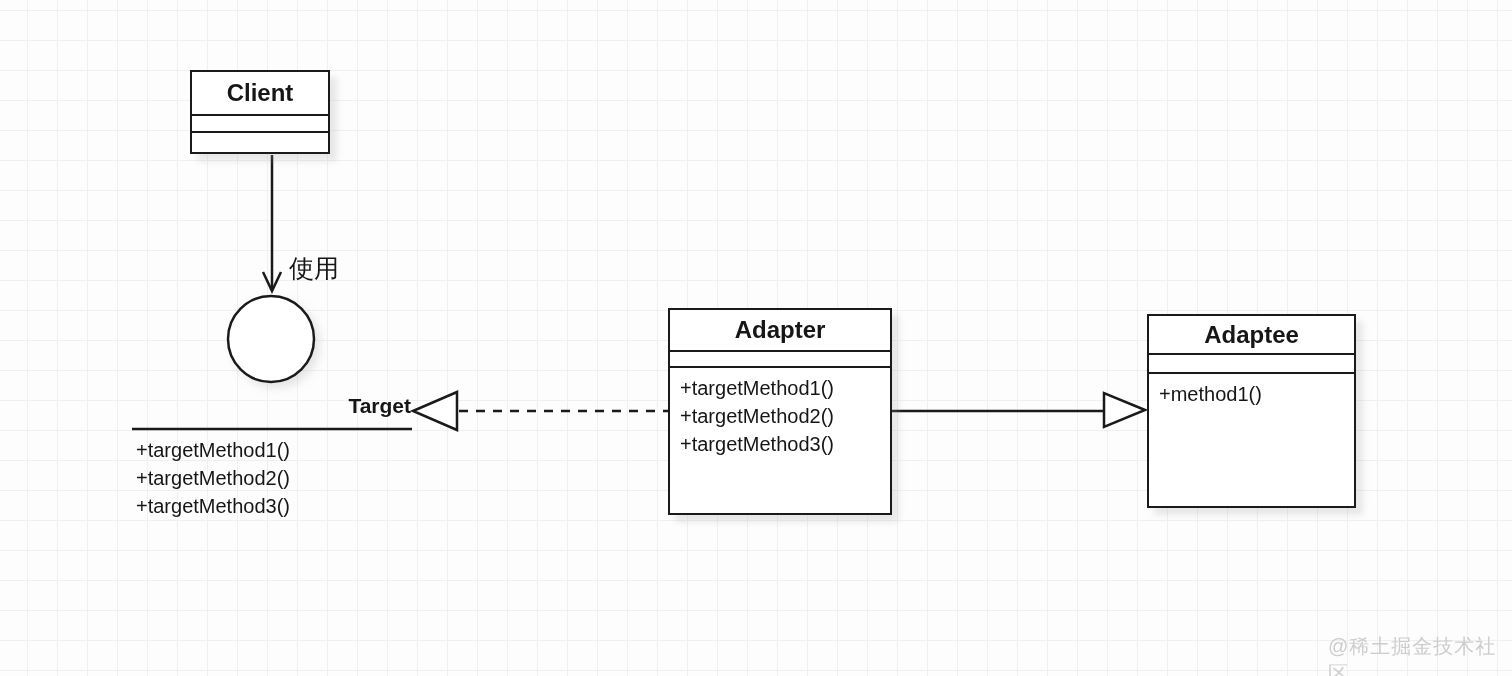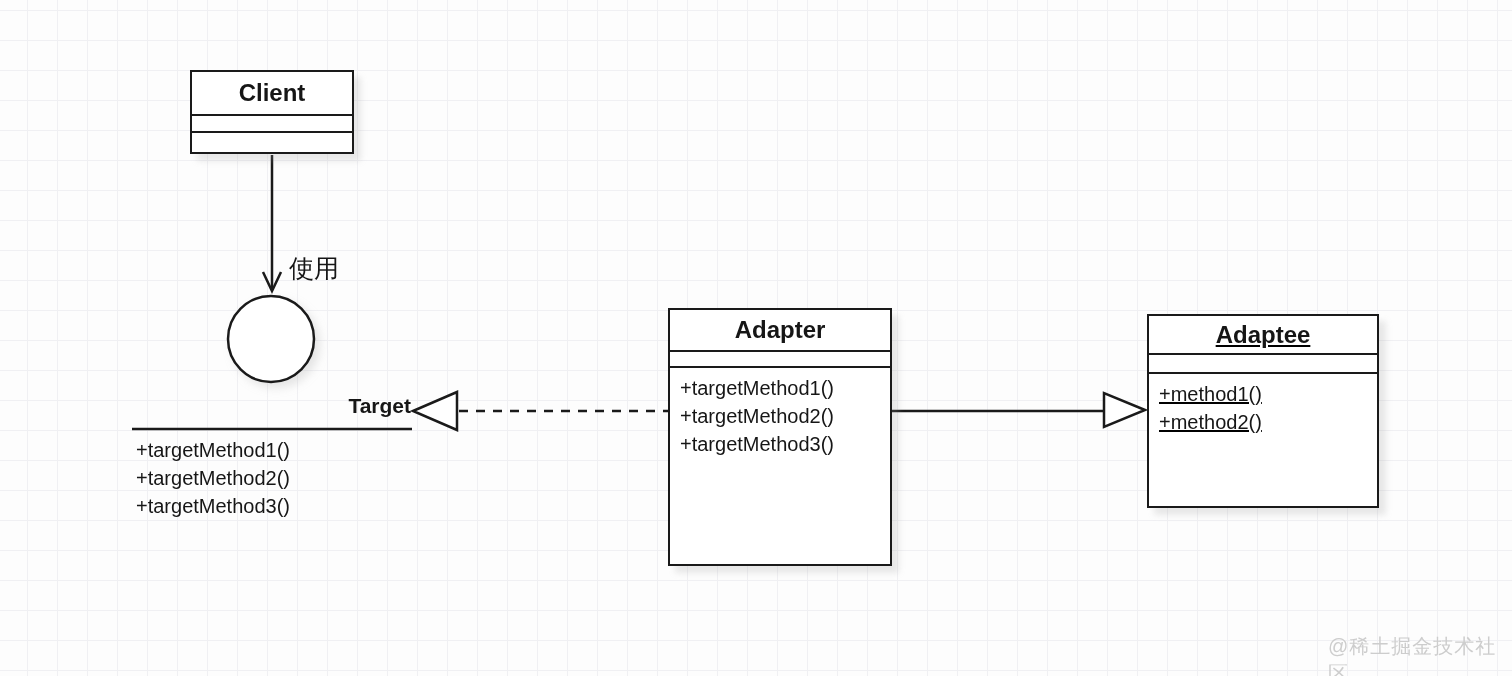--- a/index.html
+++ b/index.html
@@ -96,49 +96,48 @@
 
     <line x1="132" y1="429" x2="412" y2="429" stroke="#1a1a1a" stroke-width="2.5"></line>
 
     <line x1="459" y1="411" x2="668" y2="411" stroke="#1a1a1a" stroke-width="2.5" stroke-dasharray="9,8"></line>
     <polygon points="413,411 457,392 457,430" fill="#ffffff" stroke="#1a1a1a" stroke-width="2.5"></polygon>
 
     <line x1="892" y1="411" x2="1104" y2="411" stroke="#1a1a1a" stroke-width="2.5"></line>
     <polygon points="1145,410 1104,393 1104,427" fill="#ffffff" stroke="#1a1a1a" stroke-width="2.5"></polygon>
   </svg>
 
-  <div class="uml-class" style="left:190px; top:70px; width:164px; height:84px;">
+  <div class="uml-class" style="left:190px; top:70px; width:140px; height:84px;">
     <div class="uml-title" style="height:44px;">Client</div>
     <div class="uml-attrs" style="height:17px;"></div>
     <div class="uml-methods" style="padding:0;"></div>
   </div>
 
   <div class="edge-label" style="left:289px; top:209px;margin-top:43px;">使用</div>
 
   <div class="interface-name" style="left:131px; top:394px; width:280px;text-align:right;">Target</div>
   <div class="interface-methods" style="left:136px; top:436px;">
     <div>+targetMethod1()</div>
     <div>+targetMethod2()</div>
     <div>+targetMethod3()</div>
   </div>
 
-  <div class="uml-class" style="left:668px; top:308px; width:224px; height:258px;">
+  <div class="uml-class" style="left:668px; top:308px; width:224px; height:207px;">
     <div class="uml-title" style="height:42px;">Adapter</div>
     <div class="uml-attrs" style="height:16px;"></div>
     <div class="uml-methods">
       <div>+targetMethod1()</div>
       <div>+targetMethod2()</div>
       <div>+targetMethod3()</div>
     </div>
   </div>
 
-  <div class="uml-class" style="left:1147px; top:314px; width:232px; height:194px;text-decoration:underline;">
+  <div class="uml-class" style="left:1147px; top:314px; width:209px; height:194px;">
     <div class="uml-title" style="height:39px;">Adaptee</div>
     <div class="uml-attrs" style="height:19px;"></div>
     <div class="uml-methods">
       <div>+method1()</div>
-      <div>+method2()</div>
     </div>
   </div>
 
   <div class="watermark" style="left:1328px; top:633px;">@稀土掘金技术社区</div>
 
 </div>
 
 </body></html>

